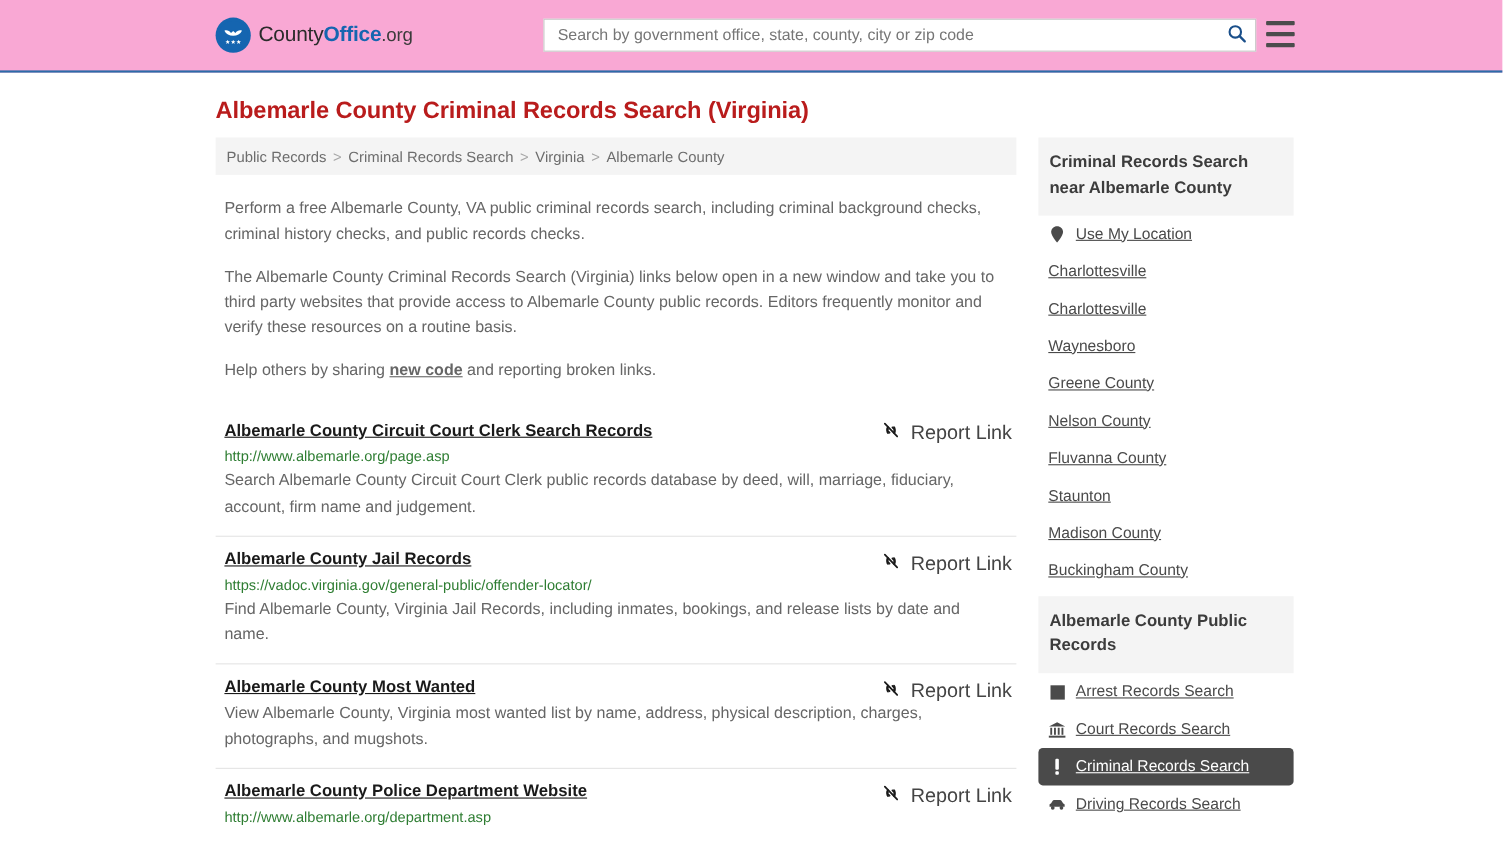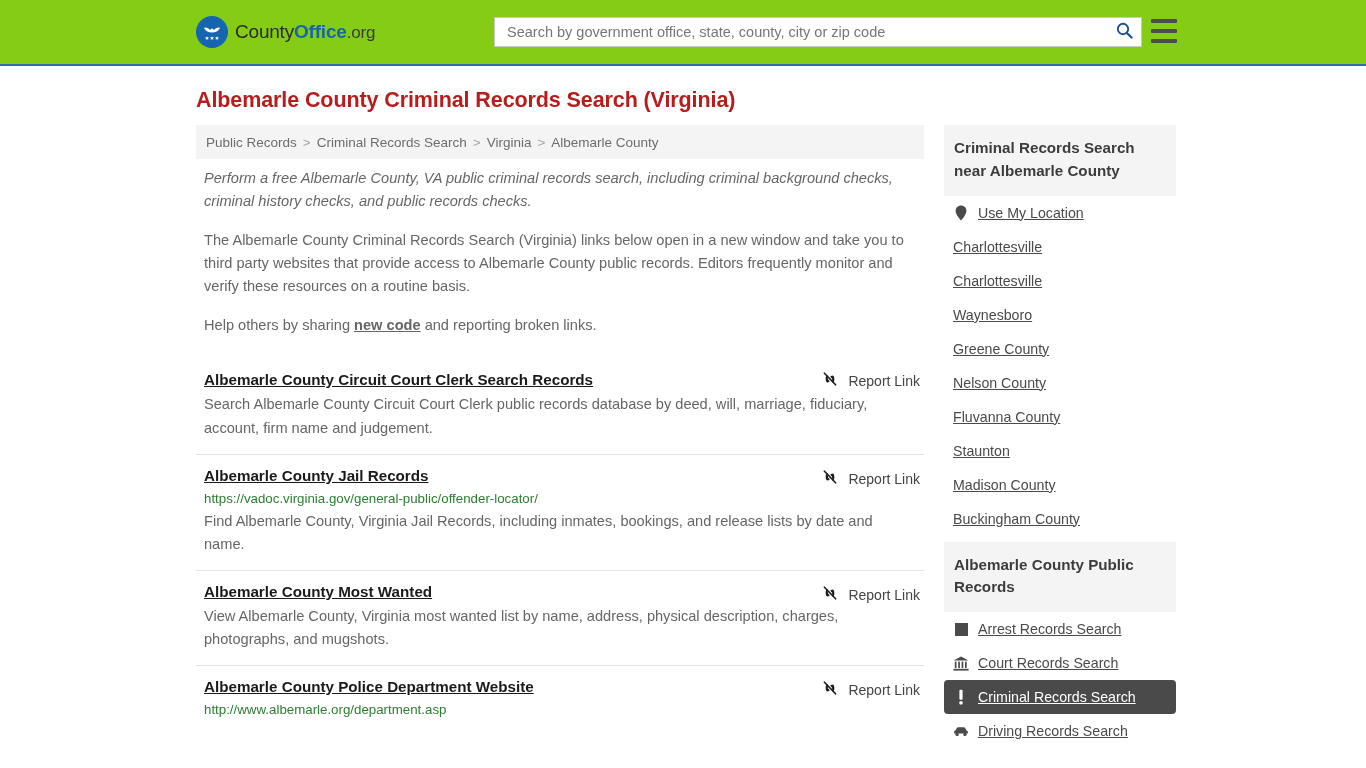--- a/index.html
+++ b/index.html
@@ -7,21 +7,21 @@
     margin: 0; padding: 0;
     width: 1366px; height: 768px;
     overflow: hidden;
     background: #ffffff;
     font-family: "Liberation Sans", sans-serif;
   }
 
   
   .site-header {
     height: 66px;
-    background: #84cc16;
+    background: #f9a8d4;
     border-bottom: 2px solid #2c6ca8;
     display: flex;
     align-items: center;
     position: relative;
   }
   .logo-wrap {
     display: flex; align-items: center;
     margin-left: 196px;
     gap: 7px;
   }
@@ -113,21 +113,21 @@
   .breadcrumb .sep { margin: 0 6px; color: #a6a6a6; }
 
   
   .intro p {
     margin: 16px 0 0 8px;
     font-size: 14.6px;
     line-height: 1.58;
     color: #666666;
     max-width: 712px;
   }
-  .intro p.first { margin-top: 8px; font-style: italic; }
+  .intro p.first { margin-top: 20px; }
   .intro a.newlinks {
     color: #666666;
     text-decoration: underline;
     font-weight: bold;
   }
 
   
   .results { margin-top: 20px; }
   .result {
     border-top: 1px solid #e4e4e4;
@@ -158,21 +158,21 @@
     max-width: 712px;
   }
   .report-link {
     position: absolute;
     right: 4px; top: 13px;
     display: flex; align-items: center;
     gap: 9px;
     cursor: pointer;
   }
   .report-link-label {
-    font-size: 14px;
+    font-size: 18px;
     color: #444444;
   }
   .unlink-icon { display: block; }
 
   
   .side-panel { margin-bottom: 6px; }
   .side-head {
     background: #f4f4f4;
     padding: 12px 14px 13px 10px;
     font-size: 15.2px;
@@ -267,20 +267,21 @@
       <div class="intro">
         <p class="first">Perform a free Albemarle County, VA public criminal records search, including criminal background checks, criminal history checks, and public records checks.</p>
         <p>The Albemarle County Criminal Records Search (Virginia) links below open in a new window and take you to third party websites that provide access to Albemarle County public records. Editors frequently monitor and verify these resources on a routine basis.</p>
         <p><span>Help others by sharing </span><a class="newlinks">new code</a><span> and reporting broken links.</span></p>
       </div>
 
       <div class="results">
 
         <div class="result">
           <a class="result-title">Albemarle County Circuit Court Clerk Search Records</a>
+          <div class="result-url">http://www.albemarle.org/page.asp</div>
           <div class="result-desc">Search Albemarle County Circuit Court Clerk public records database by deed, will, marriage, fiduciary, account, firm name and judgement.</div>
           <div class="report-link">
             <span class="unlink-icon">
               <svg width="18" height="18" viewBox="0 0 18 18" aria-hidden="true">
                 <path d="M6.2 6.2 a2.6 2.6 0 0 0 0 3.7 l1.5 1.5" fill="none" stroke="#1a1a1a" stroke-width="1.6" stroke-linecap="round"></path>
                 <path d="M11.8 11.8 a2.6 2.6 0 0 0 0 -3.7 l-1.5 -1.5" fill="none" stroke="#1a1a1a" stroke-width="1.6" stroke-linecap="round"></path>
                 <path d="M6.3 11.7 a2.6 2.6 0 0 1 0 -3.7" fill="none" stroke="#1a1a1a" stroke-width="1.6" stroke-linecap="round"></path>
                 <path d="M11.7 6.3 a2.6 2.6 0 0 1 0 3.7" fill="none" stroke="#1a1a1a" stroke-width="1.6" stroke-linecap="round"></path>
                 <line x1="3.4" y1="3.2" x2="14.6" y2="14.8" stroke="#1a1a1a" stroke-width="1.6" stroke-linecap="round"></line>
               </svg>

